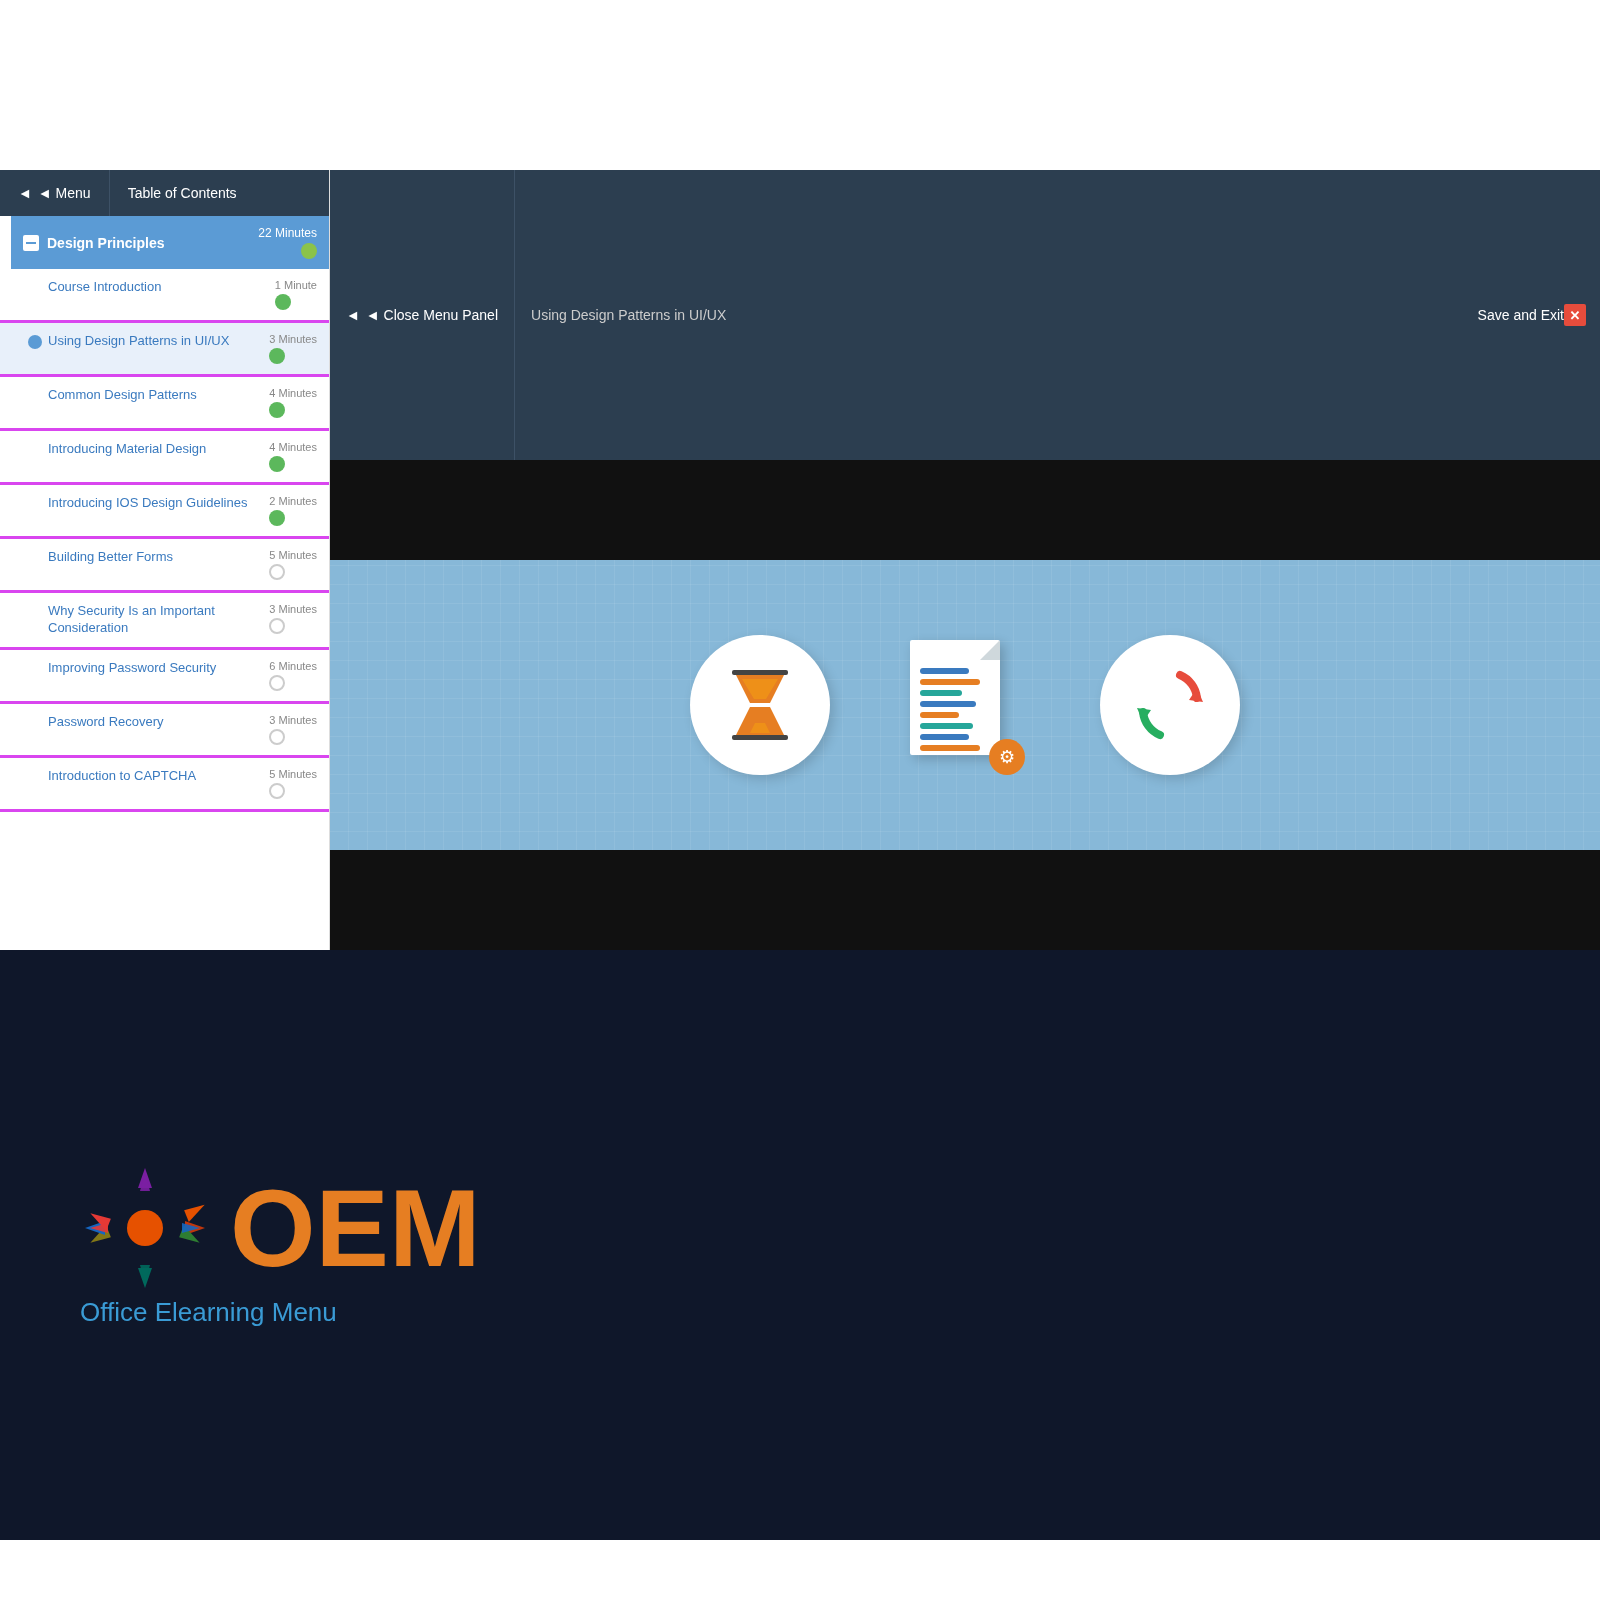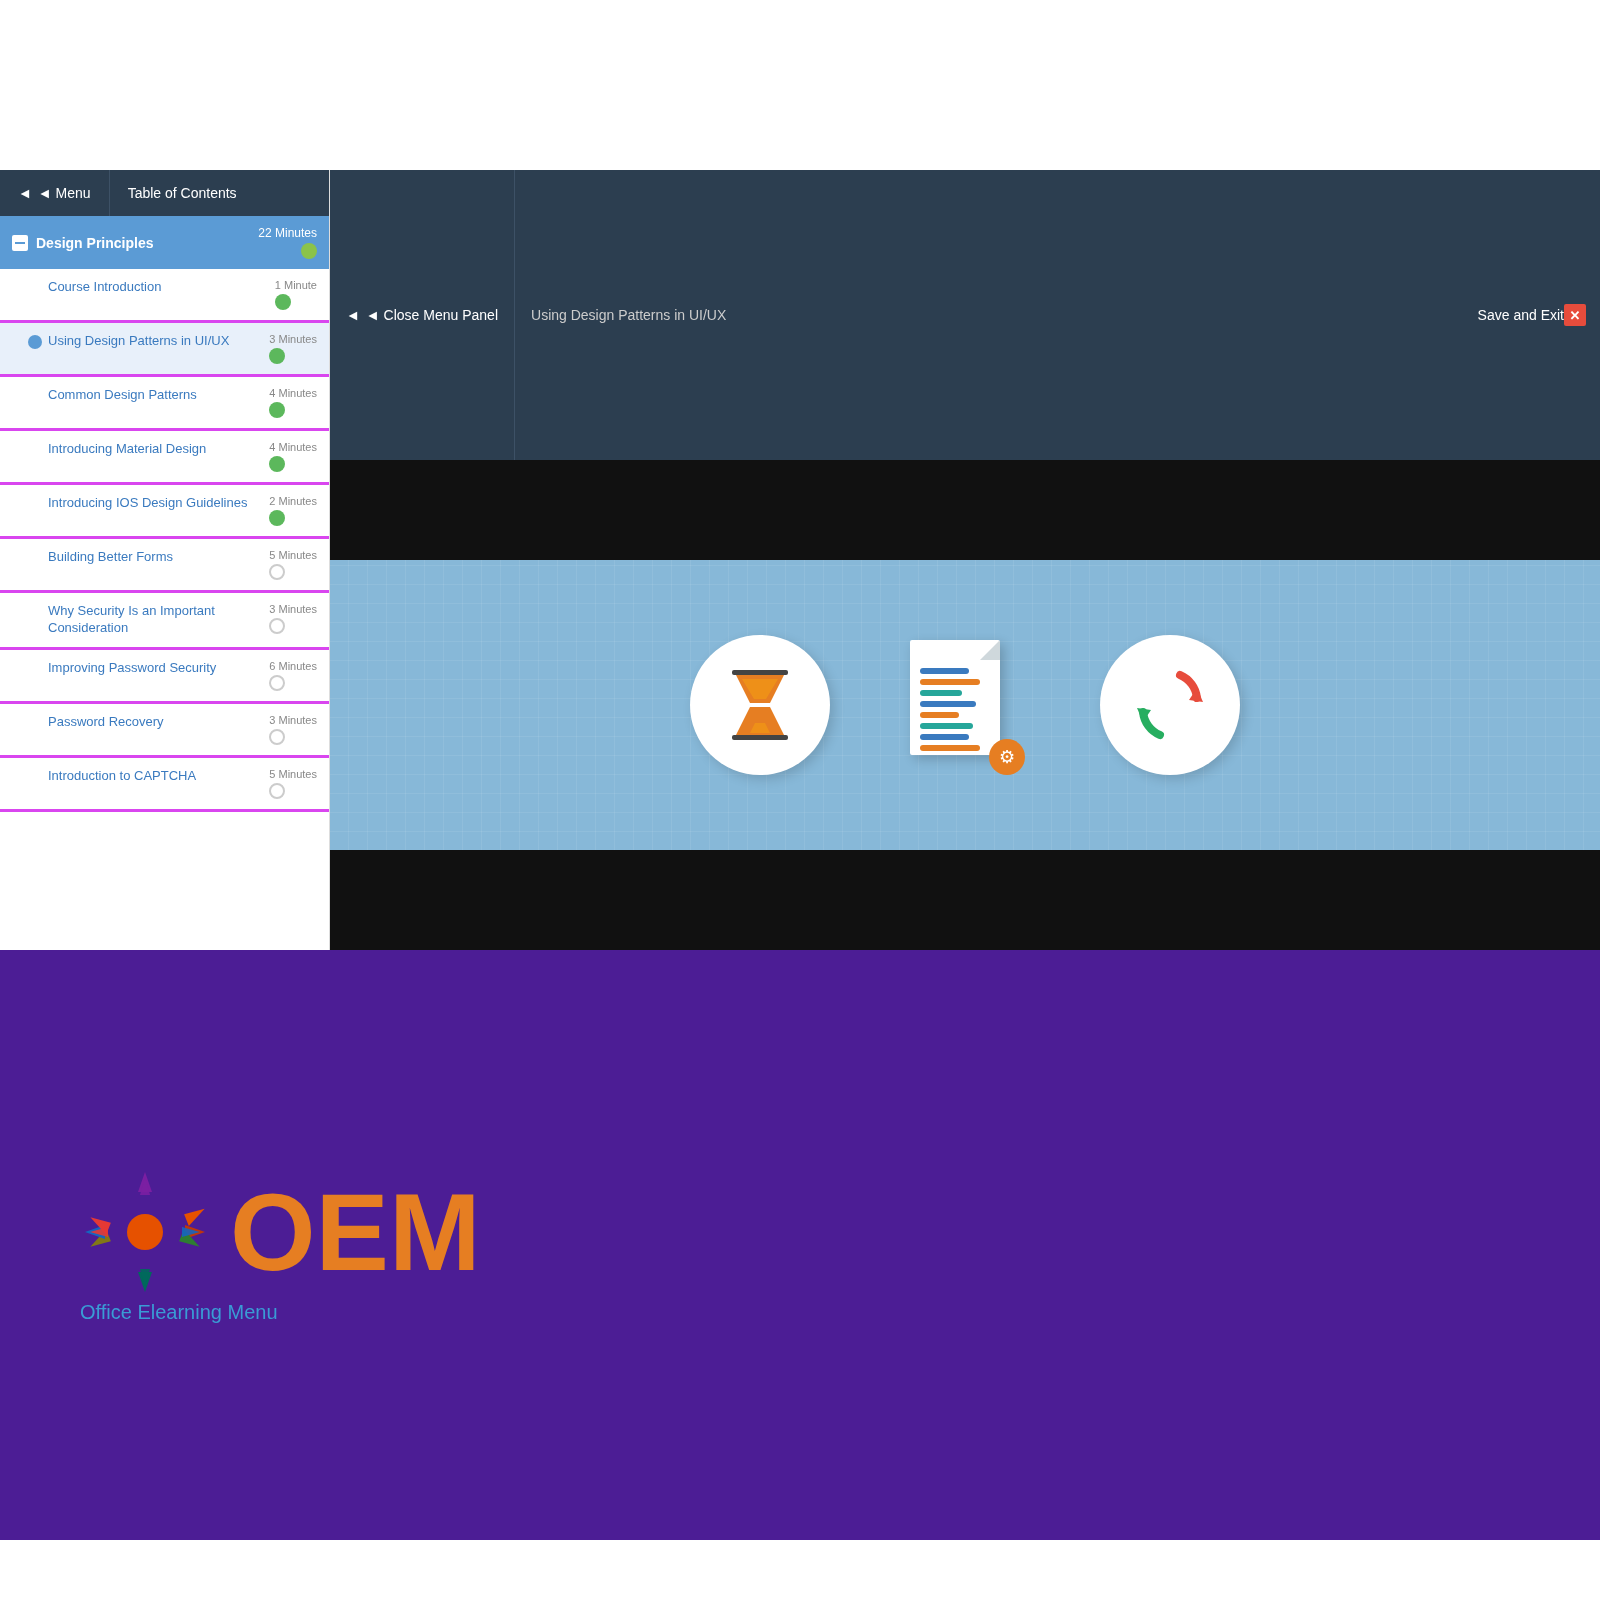--- a/index.html
+++ b/index.html
@@ -128,20 +128,21 @@
 
     .section-header {
       display: flex;
       align-items: center;
       padding: 10px 12px;
       background: #5b9bd5;
       color: #fff;
       font-size: 14px;
       font-weight: bold;
       gap: 8px;
+      margin-left: 11px;
     }
 
     .section-header .minus-icon {
       width: 16px;
       height: 16px;
       background: #fff;
       border-radius: 2px;
       display: flex;
       align-items: center;
       justify-content: center;
@@ -360,21 +361,21 @@
       background: #fff;
       display: flex;
       align-items: center;
       justify-content: center;
       box-shadow: 4px 4px 12px rgba(0,0,0,0.15);
     }
 
     
     .bottom-logo-area {
       height: 590px;
-      background: #4c1d95;
+      background: #0f172a;
       display: flex;
       align-items: center;
       justify-content: flex-start;
       padding: 60px 80px;
     }
 
     .logo-container {
       display: flex;
       flex-direction: column;
       align-items: flex-start;
@@ -394,21 +395,21 @@
 
     .logo-text-oem {
       font-size: 110px;
       font-weight: 900;
       color: #e67e22;
       line-height: 1;
       font-family: Arial Black, Arial, sans-serif;
     }
 
     .logo-subtitle {
-      font-size: 20px;
+      font-size: 26px;
       color: #3a9bd5;
       margin-top: 4px;
       font-weight: 400;
     }
   </style>
 </head>
 <body>
 
 <div class="top-white"></div>
 

